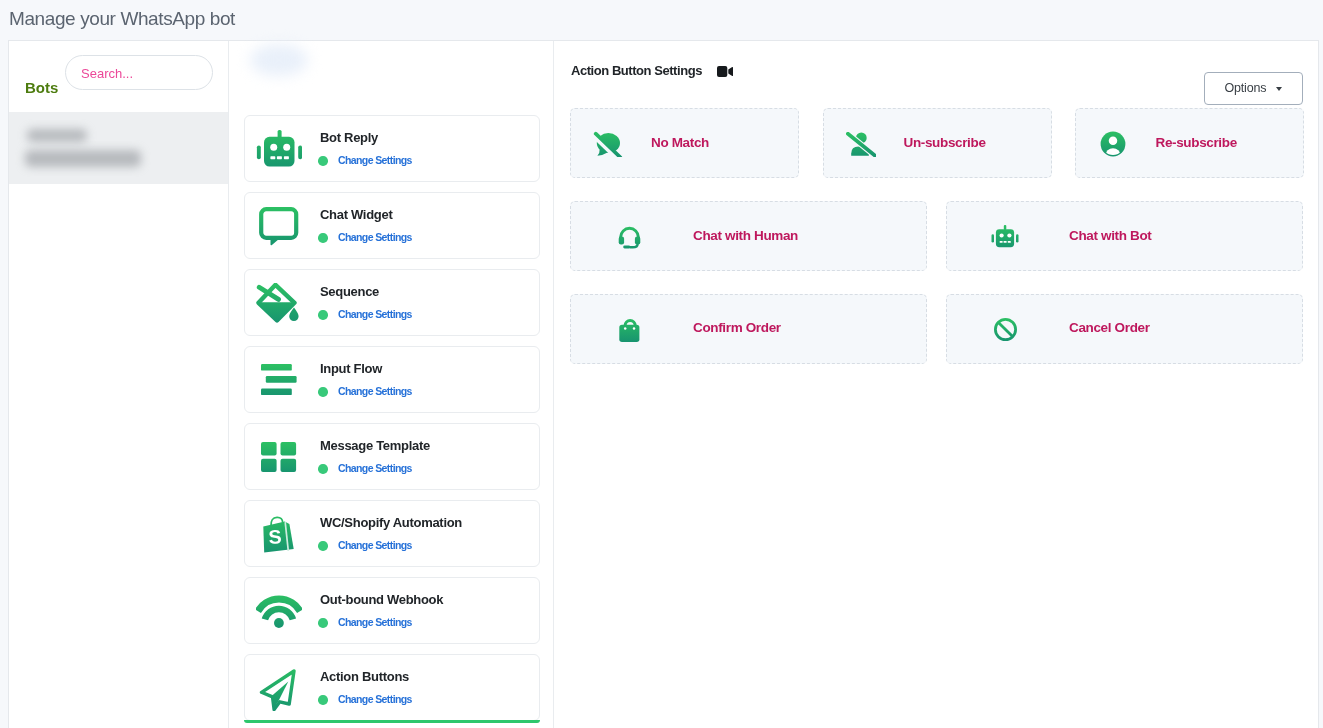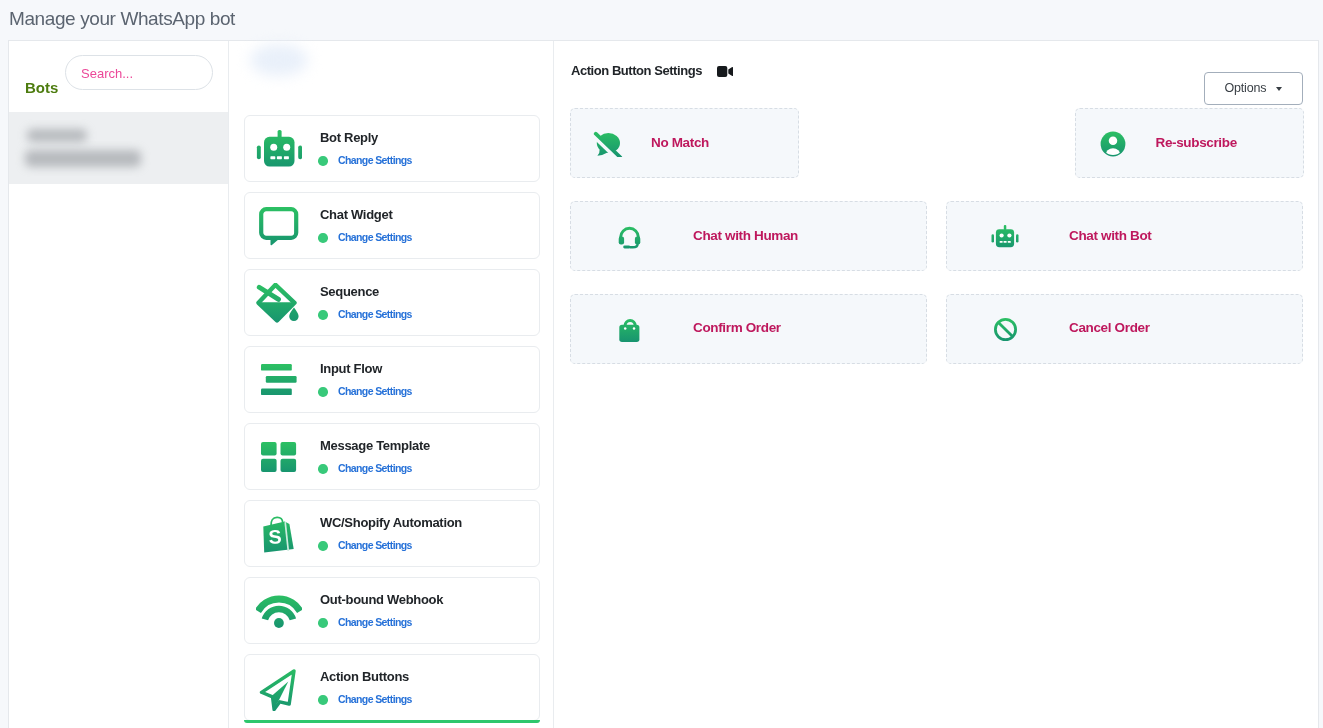--- a/index.html
+++ b/index.html
@@ -248,20 +248,37 @@
             </linearGradient>
           </defs>
 <ellipse cx="15.4" cy="12" rx="11.6" ry="9.9" fill="url(#g10)"></ellipse>
 <path d="M4.4,24.8 Q7,21.8 6.7,18 L14.5,21.6 Q9.7,24.6 4.4,24.8 Z" fill="url(#g10)"></path>
 <line x1="0.6" y1="4.9" x2="25.2" y2="28.5" stroke="#f5f8fb" stroke-width="4.4"></line>
 <line x1="2.7" y1="2.7" x2="27.3" y2="26.3" stroke="url(#g10)" stroke-width="3.7" stroke-linecap="round"></line>
         </svg>
       </div>
       <div class="rlbl">No Match</div>
     </div>
+<div class="abs rcard r1" style="left:813.5px;top:67px;width:229px">
+<div class="rico">
+        <svg width="30" height="25" viewBox="0 0 30 25">
+          <defs>
+            <linearGradient id="g11" x1="0" y1="0" x2="0" y2="25" gradientUnits="userSpaceOnUse">
+              <stop offset="0" stop-color="#2cc063"></stop>
+              <stop offset="1" stop-color="#17946f"></stop>
+            </linearGradient>
+          </defs>
+<circle cx="15.3" cy="5.9" r="5.4" fill="url(#g11)"></circle>
+<path d="M5.2,23.8 L5.2,21.5 Q5.2,14.6 12.5,14.6 L17.3,14.6 Q20.7,14.6 22.5,16.6 L22.9,23.8 Z" fill="url(#g11)"></path>
+<line x1="1.9" y1="1.7" x2="28.9" y2="23.6" stroke="#f5f8fb" stroke-width="6"></line>
+<line x1="1.9" y1="1.7" x2="28.9" y2="23.6" stroke="url(#g11)" stroke-width="3.7" stroke-linecap="round"></line>
+        </svg>
+      </div>
+      <div class="rlbl">Un-subscribe</div>
+    </div>
 <div class="abs rcard r1" style="left:1065.5px;top:67px;width:229px">
 <div class="rico">
         <svg width="26" height="26" viewBox="0 0 26 26">
           <defs>
             <linearGradient id="g12" x1="0" y1="0" x2="0" y2="26" gradientUnits="userSpaceOnUse">
               <stop offset="0" stop-color="#2cc063"></stop>
               <stop offset="1" stop-color="#17946f"></stop>
             </linearGradient>
           </defs>
 <circle cx="13" cy="13" r="12.4" fill="url(#g12)"></circle>

